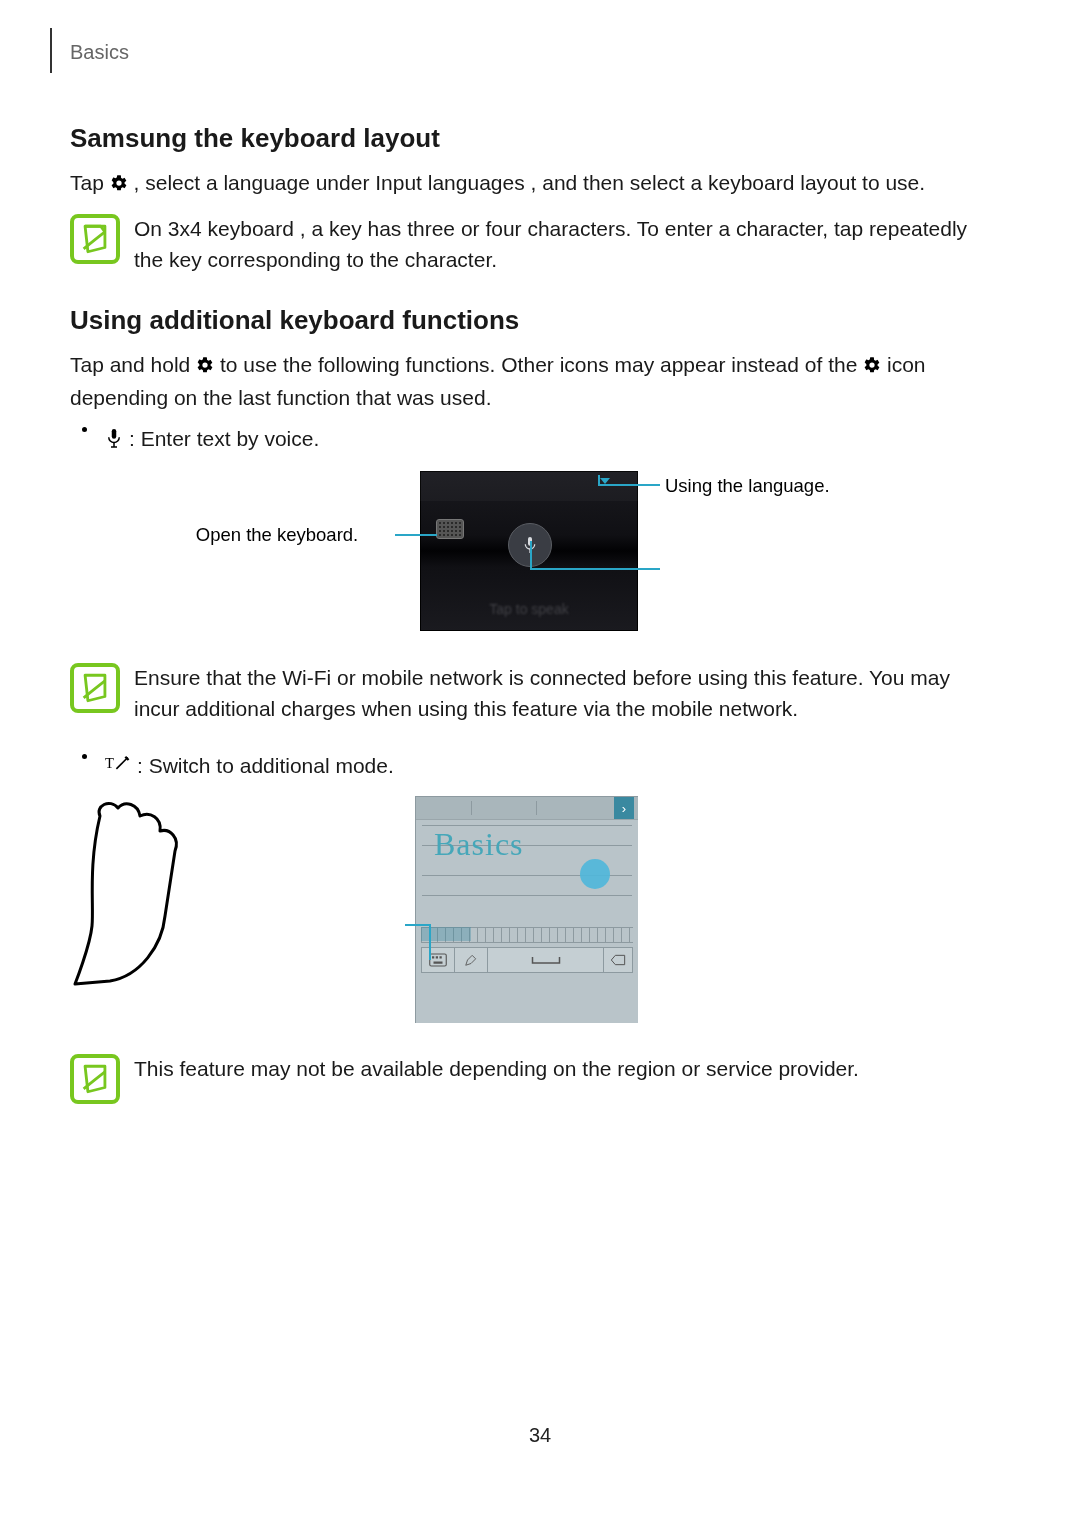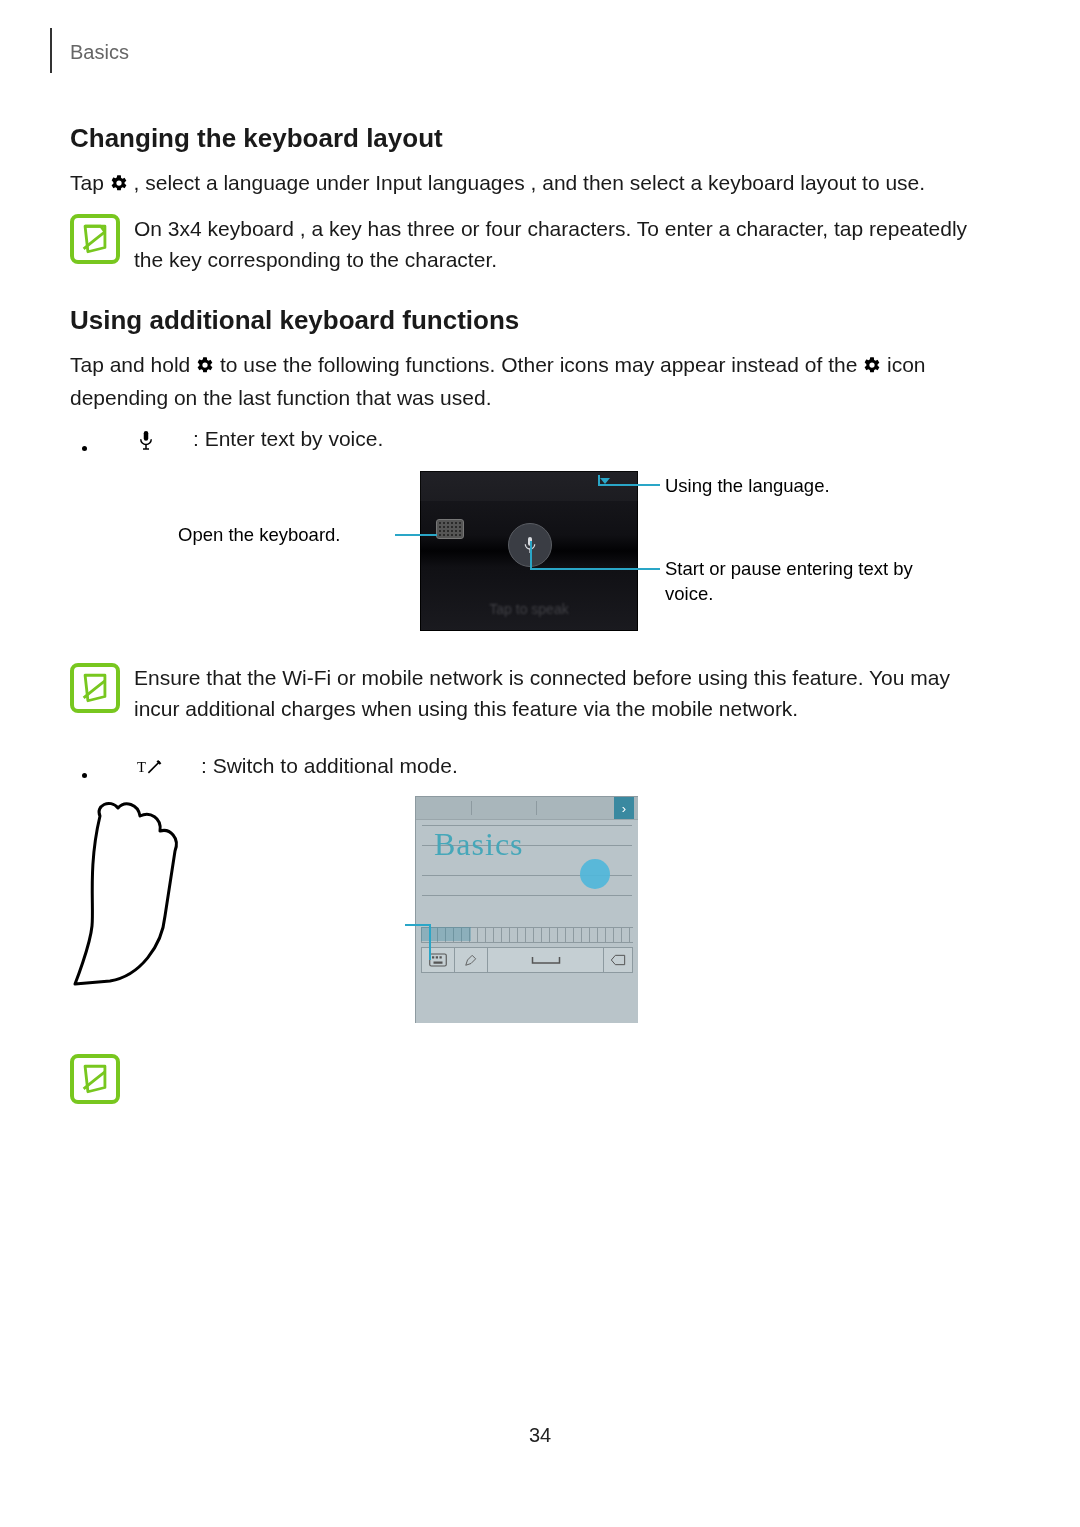--- a/index.html
+++ b/index.html
@@ -68,25 +68,24 @@
     align-items: center;
     justify-content: center;
     margin-right: 14px;
   }
   .note-text {
     font-size: 21px;
     line-height: 1.45;
   }
   .bullet-line {
     display: flex;
-    align-items: flex-end;
+    align-items: flex-start;
     font-size: 21px;
     margin-left: 12px;
     margin-bottom: 12px;
-    gap: 32px;
   }
   .bullet-line .dot {
     width: 5px; height: 5px; background:#000; border-radius:50%;
     margin-right: 18px;
     flex:0 0 5px;
   }
   .bullet-line .lead-icon {
     margin-right: 6px;
     display:inline-flex;
     align-items:center;
@@ -275,21 +274,21 @@
 
 <div class="page">
 
   <div class="running-head">
     <div class="rule"></div>
     <div class="label">Basics</div>
   </div>
 
   <div class="content">
 
-    <h2 class="section">Changing the keyboard layout</h2>
+    <h2 class="section">Samsung the keyboard layout</h2>
 
     <p class="body">
       <span>Tap </span>
       <span class="gear-icon">
         <svg width="18" height="18" viewBox="0 0 24 24" fill="#000">
             <path d="M19.4 13a7.5 7.5 0 0 0 .1-1 7.5 7.5 0 0 0-.1-1l2.1-1.6a.5.5 0 0 0 .1-.6l-2-3.4a.5.5 0 0 0-.6-.2l-2.5 1a7.6 7.6 0 0 0-1.7-1L14.5 2a.5.5 0 0 0-.5-.4h-4A.5.5 0 0 0 9.5 2l-.4 2.6a7.6 7.6 0 0 0-1.7 1l-2.5-1a.5.5 0 0 0-.6.2l-2 3.4a.5.5 0 0 0 .1.6L4.5 11a7.5 7.5 0 0 0 0 2l-2.1 1.6a.5.5 0 0 0-.1.6l2 3.4a.5.5 0 0 0 .6.2l2.5-1a7.6 7.6 0 0 0 1.7 1l.4 2.6a.5.5 0 0 0 .5.4h4a.5.5 0 0 0 .5-.4l.4-2.6a7.6 7.6 0 0 0 1.7-1l2.5 1a.5.5 0 0 0 .6-.2l2-3.4a.5.5 0 0 0-.1-.6Zm-7.4 2.5A3.5 3.5 0 1 1 15.5 12 3.5 3.5 0 0 1 12 15.5Z"></path>
           </svg>
       </span>
       <span>, select a language under </span>
       <b>Input languages</b>
@@ -351,28 +350,27 @@
         <div class="mic-btn">
           <svg width="16" height="20" viewBox="0 0 24 28" fill="#d9dce0">
               <rect x="9" y="2" width="6" height="13" rx="3"></rect>
               <path d="M5 13a7 7 0 0 0 14 0" fill="none" stroke="#d9dce0" stroke-width="2"></path>
               <line x1="12" y1="20" x2="12" y2="26" stroke="#d9dce0" stroke-width="2"></line>
             </svg>
         </div>
         <div class="speak">Tap to speak</div>
       </div>
 
-      <div class="callout" style="left:108px; top:52px; text-align:left; width:210px;">Open the keyboard.</div>
+      <div class="callout" style="left:102px; top:52px; text-align:center; width:210px;">Open the keyboard.</div>
       <div class="callout-line" style="left:325px; top:63px; width:42px; height:2px;"></div>
 
       <div class="callout" style="left:595px; top:3px;">Using the language.</div>
       <div class="callout-line" style="left:528px; top:13px; width:62px; height:2px;"></div>
       <div class="callout-line" style="left:528px; top:4px; width:2px; height:10px;"></div>
 
-      <div class="callout" style="left:595px; top:86px; width:260px;">Start or pause entering text by voice.</div>
       <div class="callout-line" style="left:460px; top:97px; width:130px; height:2px;"></div>
       <div class="callout-line" style="left:460px; top:70px; width:2px; height:29px;"></div>
     </div>
 
     <div class="note-row">
       <div class="note-icon">
         <svg width="34" height="34" viewBox="0 0 48 48" fill="none" stroke="#78c71f" stroke-width="4" stroke-linejoin="round">
             <path d="M10 6 H38 L38 36 L14 42 Z"></path>
             <path d="M8 38 Q20 28 38 14" fill="none"></path>
           </svg>
@@ -440,18 +438,19 @@
       <div class="callout-line" style="left:359px; top:128px; width:2px; height:36px;"></div>
     </div>
 
     <div class="note-row" style="margin-top:28px;">
       <div class="note-icon">
         <svg width="34" height="34" viewBox="0 0 48 48" fill="none" stroke="#78c71f" stroke-width="4" stroke-linejoin="round">
             <path d="M10 6 H38 L38 36 L14 42 Z"></path>
             <path d="M8 38 Q20 28 38 14" fill="none"></path>
           </svg>
       </div>
+      <div class="note-text">This feature may not be available depending on the region or service provider.</div>
     </div>
 
   </div>
 
   <div class="page-num">34</div>
 </div>
 
 </body></html>

